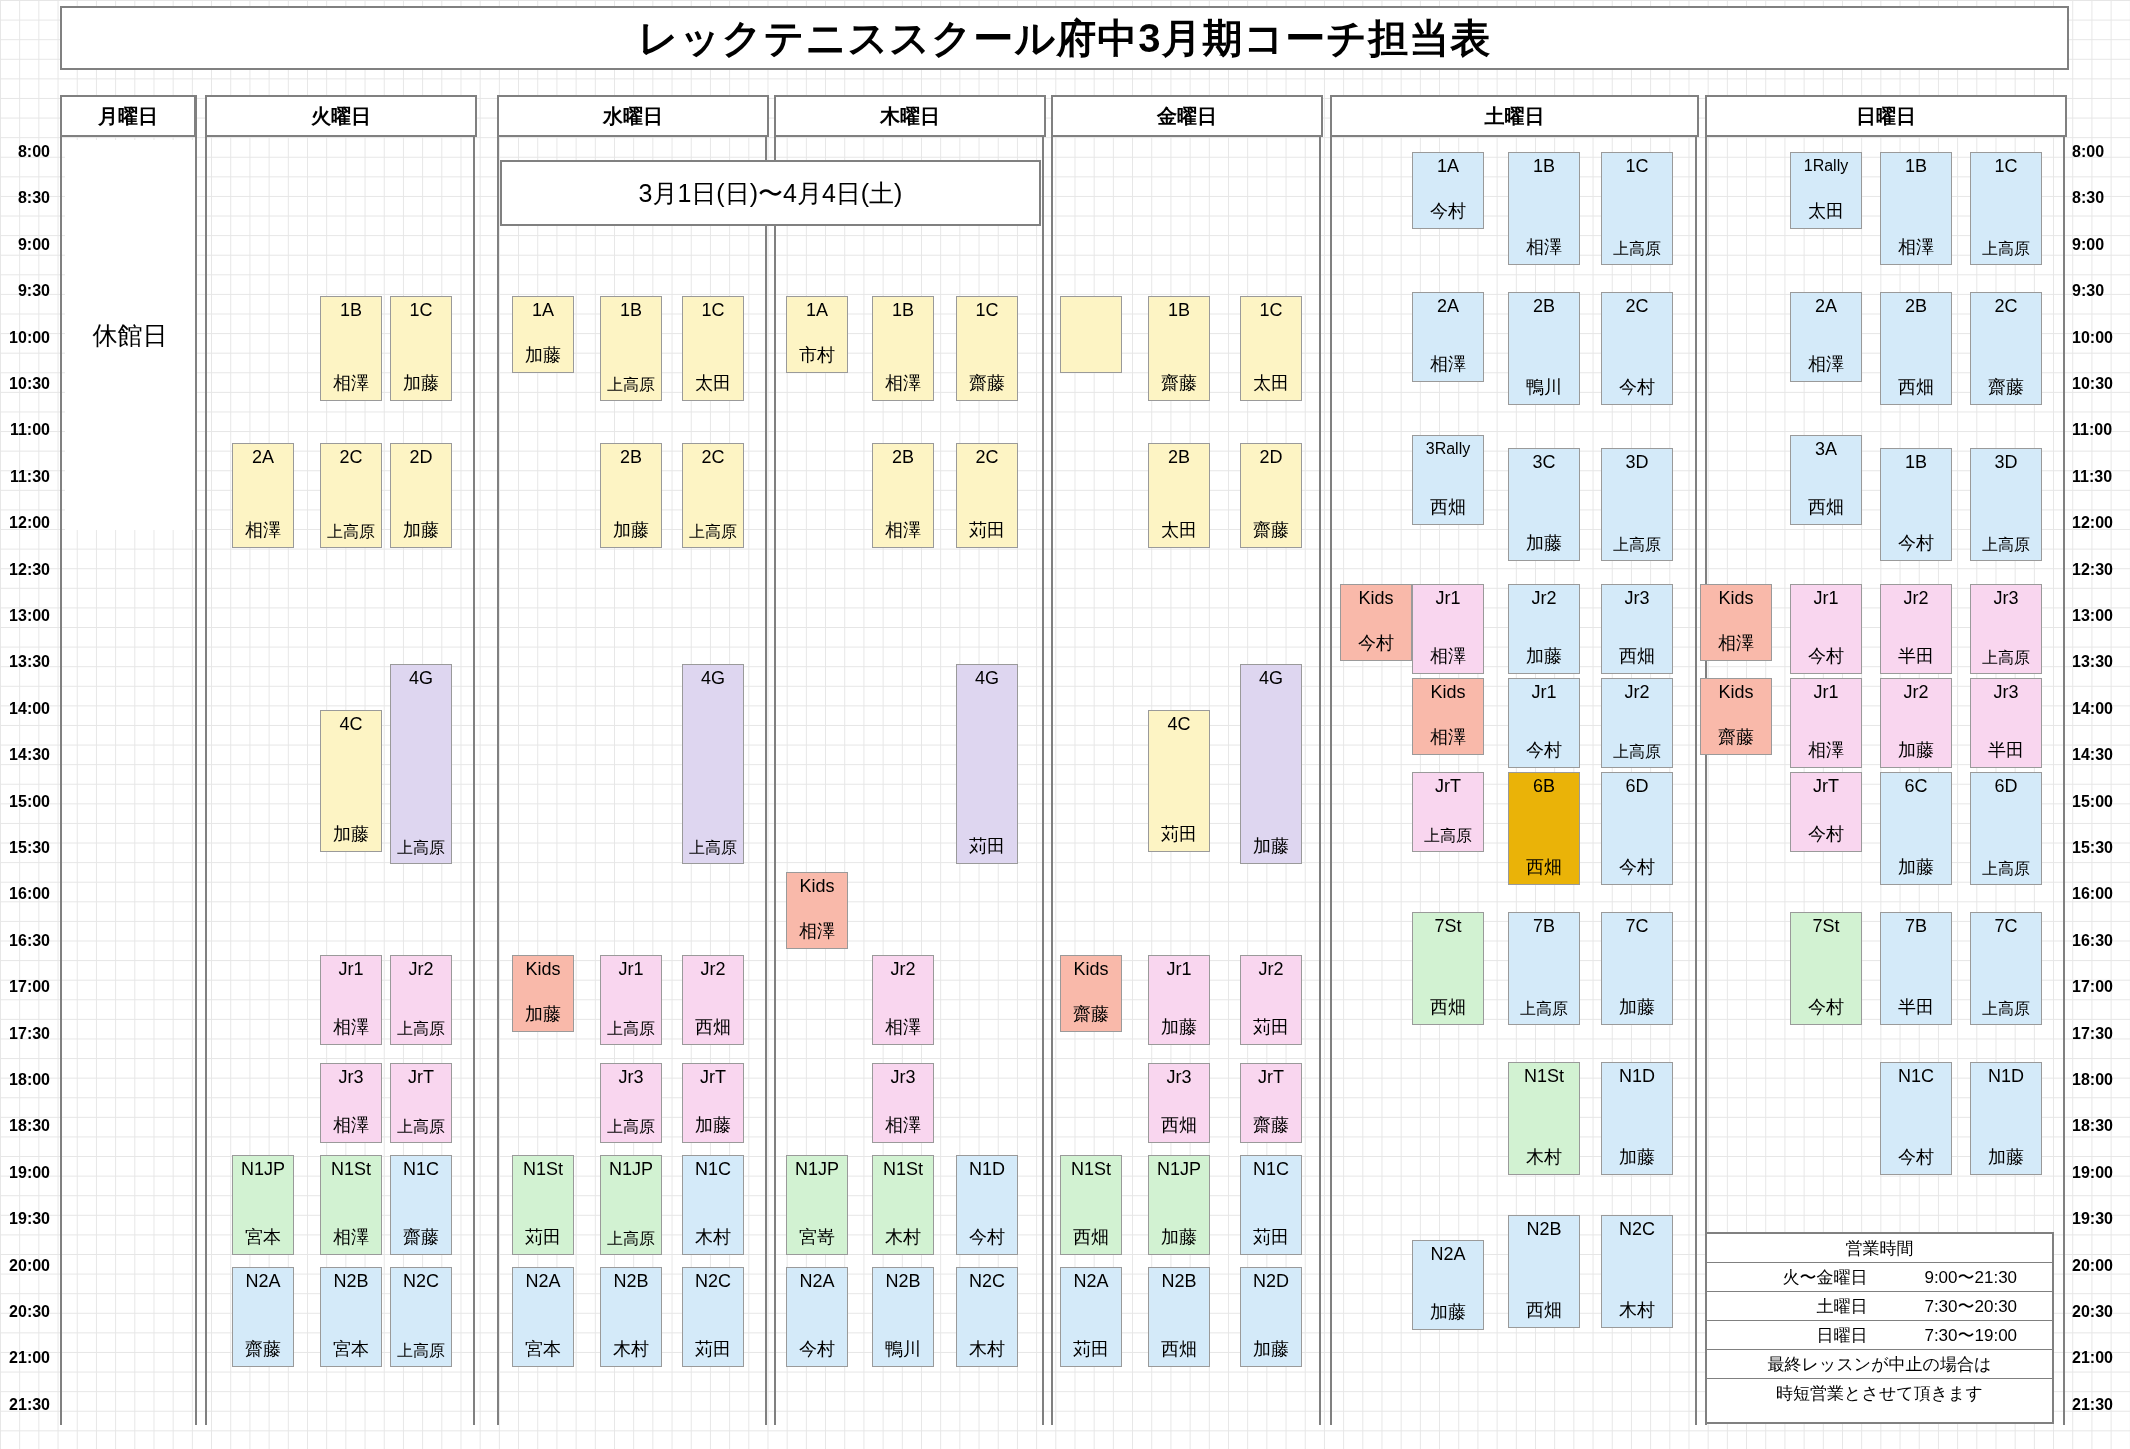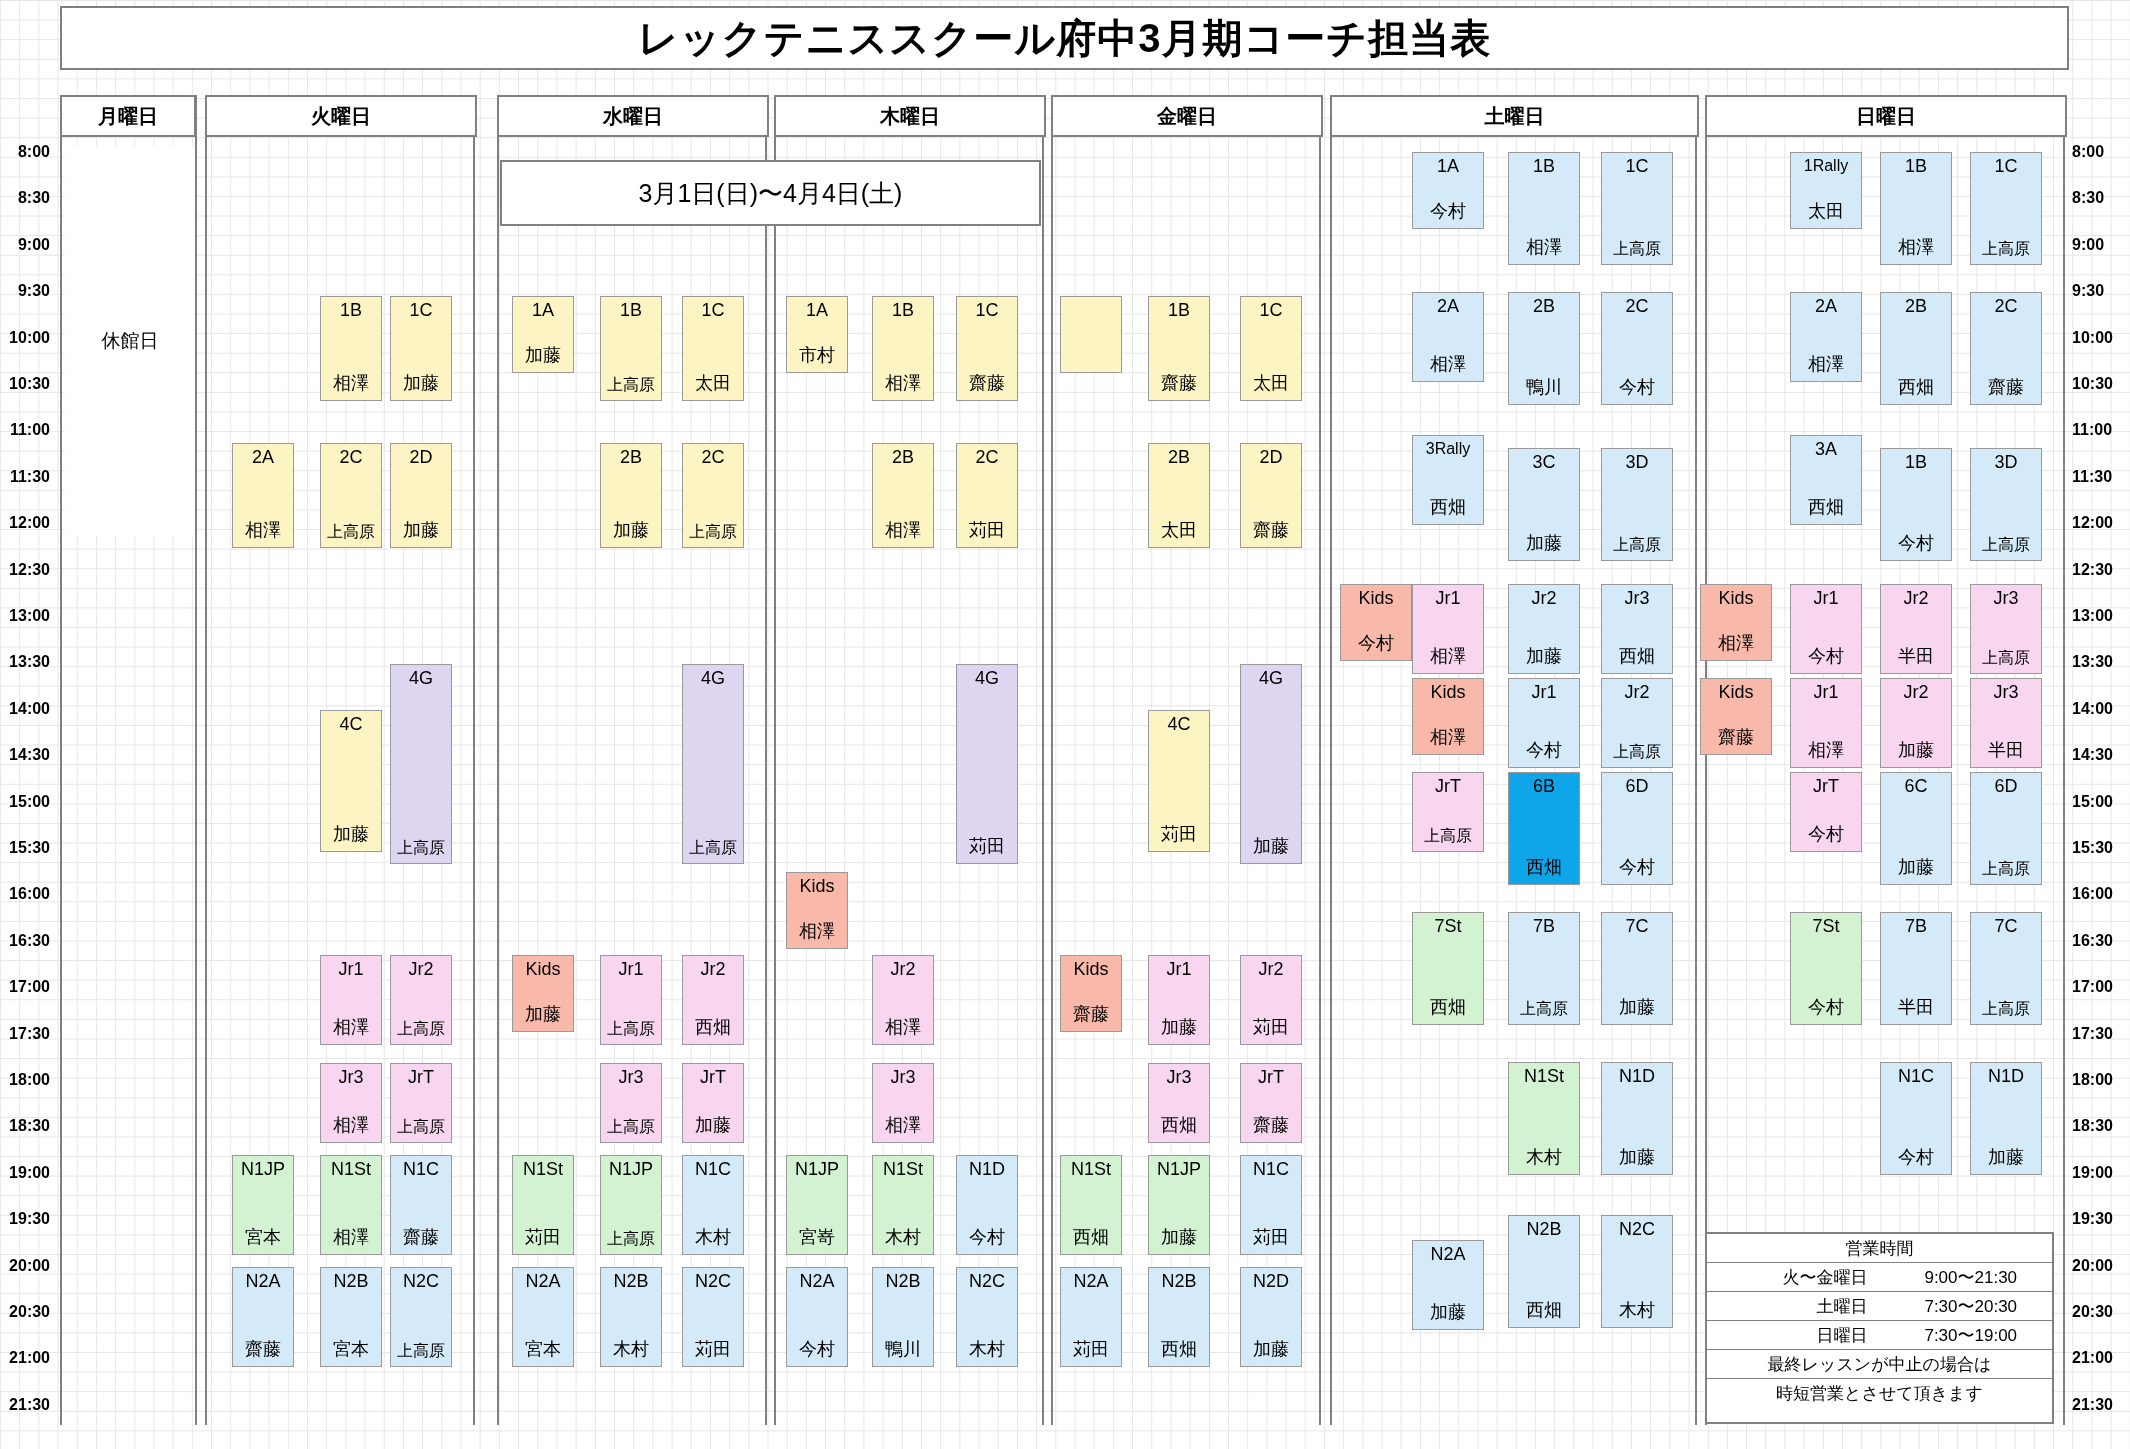--- a/index.html
+++ b/index.html
@@ -46,24 +46,24 @@
   .time-label{
     position:absolute;font-size:16px;color:#000;text-align:right;width:50px;z-index:4;font-weight:bold;
   }
   .time-label.right{text-align:left;}
   
   .col-sep{
     position:absolute;width:2px;background:#808080;z-index:3;
   }
   
   #closed-box{
-    position:absolute;left:65px;top:146px;width:130px;height:390px;
+    position:absolute;left:65px;top:140px;width:130px;height:390px;
     background:#ffffff;border:none;
     display:flex;align-items:center;justify-content:center;
-    font-size:19px;color:#000;z-index:4;
+    font-size:25px;color:#000;z-index:4;
   }
   
   .cell{
     position:absolute;
     border:1px solid #9a9a9a;
     box-sizing:border-box;
     display:flex;flex-direction:column;align-items:center;
     font-size:18px;color:#000;z-index:4;
     overflow:hidden;
   }
@@ -532,21 +532,21 @@
       <div class="co">今村</div>
     </div>
     <div class="cell" style="left: 1601px; top: 678px; width: 72px; height: 90px; background: rgb(212, 234, 249);">
       <div class="nm">Jr2</div>
       <div class="co" style="font-size: 16px;">上高原</div>
     </div>
     <div class="cell" style="left: 1412px; top: 772px; width: 72px; height: 80px; background: rgb(249, 214, 239);">
       <div class="nm">JrT</div>
       <div class="co" style="font-size: 16px;">上高原</div>
     </div>
-    <div class="cell" style="left: 1508px; top: 772px; width: 72px; height: 113px; background: #0ea5e9;">
+    <div class="cell" style="left: 1508px; top: 772px; width: 72px; height: 113px; background: #eab308;">
       <div class="nm">6B</div>
       <div class="co">西畑</div>
     </div>
     <div class="cell" style="left: 1601px; top: 772px; width: 72px; height: 113px; background: rgb(212, 234, 249);">
       <div class="nm">6D</div>
       <div class="co">今村</div>
     </div>
     <div class="cell" style="left: 1412px; top: 912px; width: 72px; height: 113px; background: rgb(210, 242, 210);">
       <div class="nm">7St</div>
       <div class="co">西畑</div>

